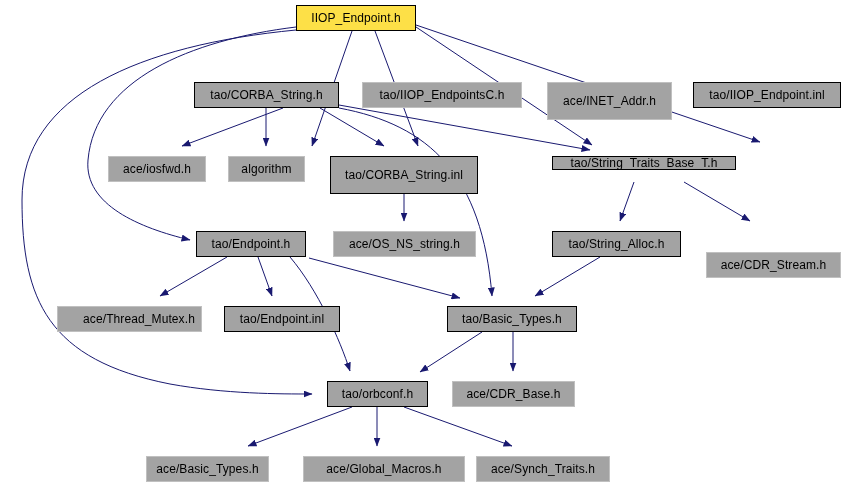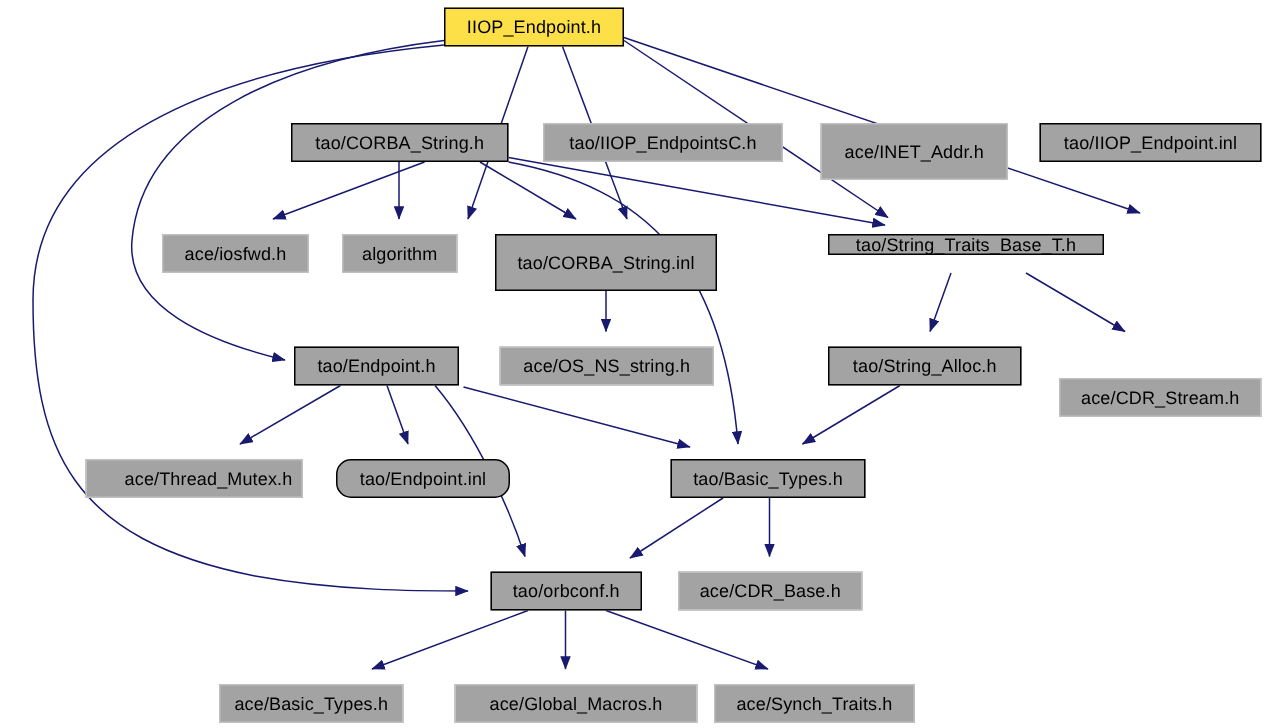--- a/index.html
+++ b/index.html
@@ -127,21 +127,21 @@
       </div>
       <div class="node strong" style="left: 552px; top: 231px; width: 129px; height: 26px;">
         <span class="node-label">tao/String_Alloc.h</span>
       </div>
       <div class="node" style="left: 706px; top: 231px; width: 135px; height: 26px; margin-top: 21px;">
         <span class="node-label">ace/CDR_Stream.h</span>
       </div>
       <div class="node" style="left: 57px; top: 306px; width: 145px; height: 26px; padding-left: 19px;">
         <span class="node-label">ace/Thread_Mutex.h</span>
       </div>
-      <div class="node strong" style="left: 224px; top: 306px; width: 116px; height: 26px; border-radius: 10px;">
+      <div class="node strong" style="left: 224px; top: 306px; width: 116px; height: 26px;">
         <span class="node-label">tao/Endpoint.inl</span>
       </div>
       <div class="node strong" style="left: 447px; top: 306px; width: 130px; height: 26px;">
         <span class="node-label">tao/Basic_Types.h</span>
       </div>
       <div class="node strong" style="left: 327px; top: 381px; width: 101px; height: 26px;">
         <span class="node-label">tao/orbconf.h</span>
       </div>
       <div class="node" style="left: 452px; top: 381px; width: 123px; height: 26px;">
         <span class="node-label">ace/CDR_Base.h</span>

